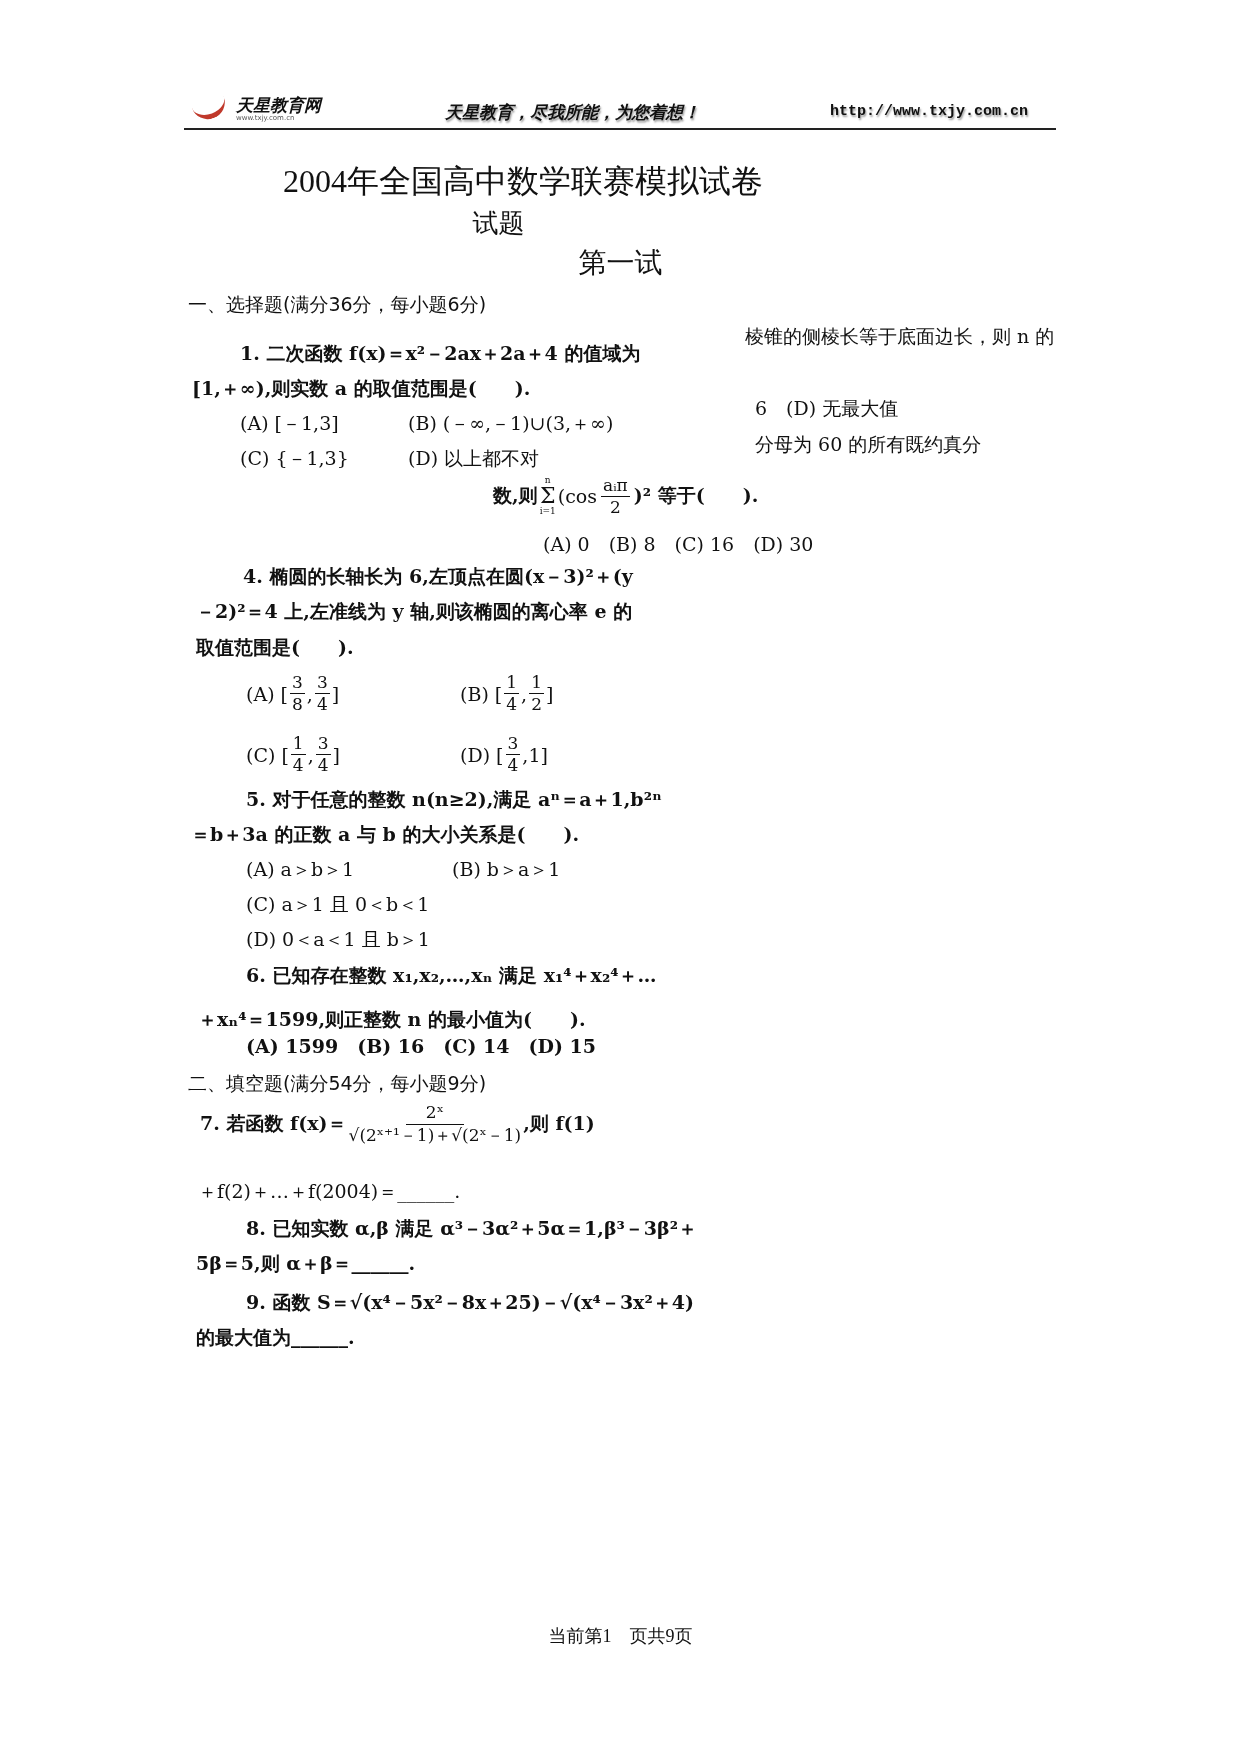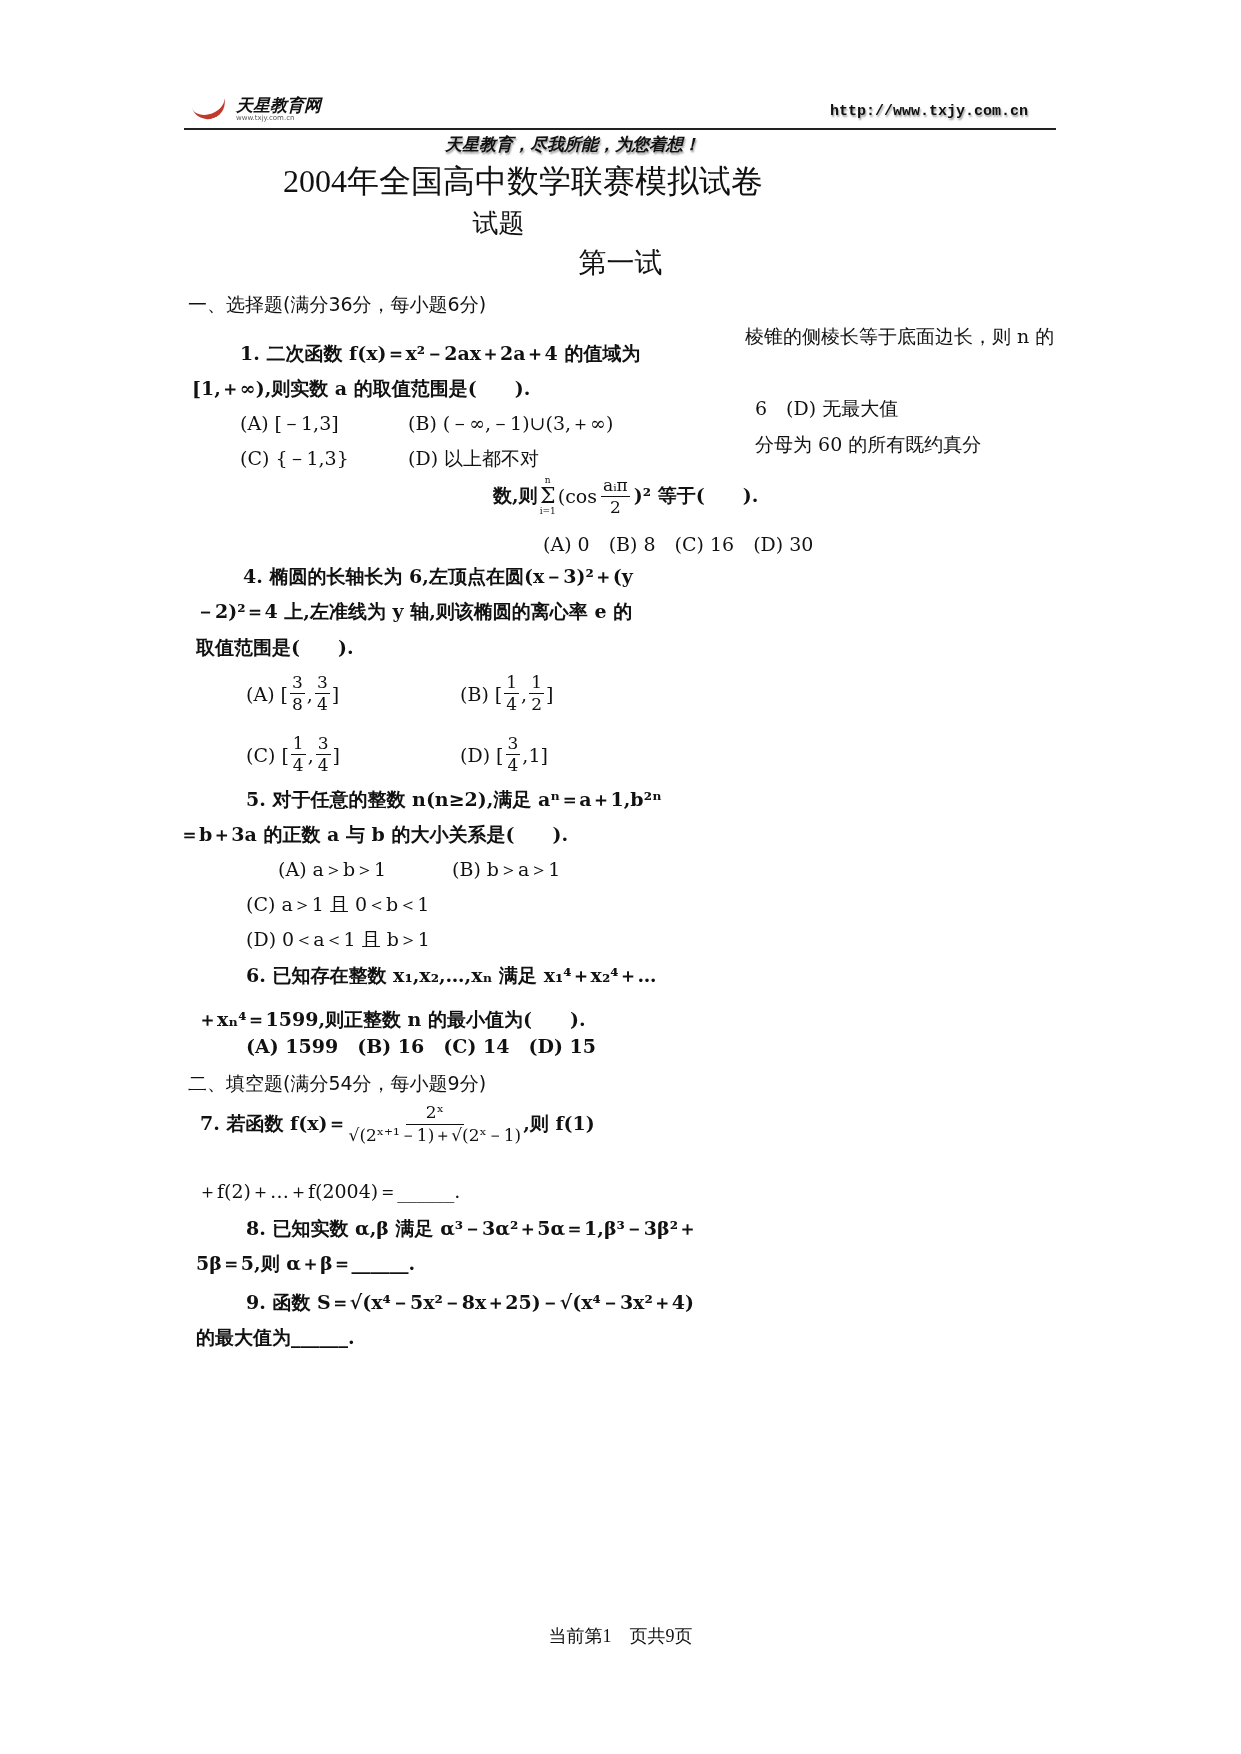--- a/index.html
+++ b/index.html
@@ -7,21 +7,21 @@
          font-family:"DejaVu Serif","Liberation Serif",serif; color:#111; }
   .abs { position:absolute; white-space:nowrap; }
   .hdr-rule { position:absolute; left:184px; top:128px; width:872px; height:2px; background:#222; }
   .logo { left:190px; top:88px; display:flex; align-items:flex-end; gap:6px; }
   .logo-swoosh { width:40px; height:34px; position:relative; }
   .logo-swoosh:before { content:""; position:absolute; left:2px; top:4px; width:34px; height:22px;
      border-bottom:5px solid #c0392b; border-radius:0 0 40px 40px; transform:rotate(-20deg); }
   .logo-text { font-family:"DejaVu Sans",sans-serif; font-weight:bold; font-size:17px; font-style:italic; line-height:18px; }
   .logo-sub { font-family:"DejaVu Sans",sans-serif; font-size:7px; color:#555; }
   .slogan { left:445px; top:101px; font-family:"DejaVu Sans",sans-serif; font-weight:bold; font-style:italic;
-     font-size:17px; text-shadow:1px 2px 2px #999;margin-top:32px; }
+     font-size:17px; text-shadow:1px 2px 2px #999; }
   .url { left:830px; top:103px; font-family:"Liberation Mono",monospace; font-weight:bold; font-size:15px; text-shadow:1px 2px 2px #999; }
   .title { left:0; width:1046px; text-align:center; top:160px; font-family:"Liberation Serif",serif; font-size:32px; }
   .sub1 { left:0; width:997px; text-align:center; top:206px; font-size:26px; font-family:"Liberation Serif",serif; }
   .sub2 { left:0; width:1241px; text-align:center; top:244px; font-size:28px; font-family:"Liberation Serif",serif; }
   .sec { font-family:"DejaVu Sans",sans-serif; font-size:19px; }
   .q { font-size:19px; font-weight:bold; font-family:"DejaVu Serif",serif; }
   .opt { font-size:19px; font-family:"DejaVu Serif",serif; }
   .frac { display:inline-flex; flex-direction:column; align-items:center; vertical-align:middle; line-height:1; margin:0 2px; }
   .frac .n { border-bottom:1.5px solid #111; padding:0 2px 2px; font-size:17px; }
   .frac .d { padding-top:2px; font-size:17px; }
@@ -113,22 +113,22 @@
 </div>
 <div class="abs opt" style="left:460px;top:735px;display:flex;align-items:center;">
   <span>(D)</span>&nbsp;[
   <span class="frac">
       <span class="n">3</span>
       <span class="d">4</span>
     </span>,<span>1</span>]
 </div>
 
 <div class="abs q" style="left:246px;top:787px;">5. 对于任意的整数 n(n≥2),满足 aⁿ＝a＋1,b²ⁿ</div>
-<div class="abs q" style="left:180px;top:822px;">＝b＋3a 的正数 a 与 b 的大小关系是(　　).</div>
-<div class="abs opt" style="left:246px;top:857px;margin-left:32px;">(A) a＞b＞1</div>
+<div class="abs q" style="left:191px;top:822px;">＝b＋3a 的正数 a 与 b 的大小关系是(　　).</div>
+<div class="abs opt" style="left:246px;top:857px;">(A) a＞b＞1</div>
 <div class="abs opt" style="left:452px;top:857px;">(B) b＞a＞1</div>
 <div class="abs opt" style="left:246px;top:892px;">(C) a＞1 且 0＜b＜1</div>
 <div class="abs opt" style="left:246px;top:927px;">(D) 0＜a＜1 且 b＞1</div>
 
 <div class="abs q" style="left:246px;top:963px;">6. 已知存在整数 x₁,x₂,…,xₙ 满足 x₁⁴＋x₂⁴＋…</div>
 <div class="abs q" style="left:198px;top:999px;margin-top:8px;">＋xₙ⁴＝1599,则正整数 n 的最小值为(　　).</div>
 <div class="abs opt" style="left:246px;top:1034px;font-weight:bold;">(A) 1599　(B) 16　(C) 14　(D) 15</div>
 
 <div class="abs sec" style="left:188px;top:1071px;">二、填空题(满分54分，每小题9分)</div>
 

